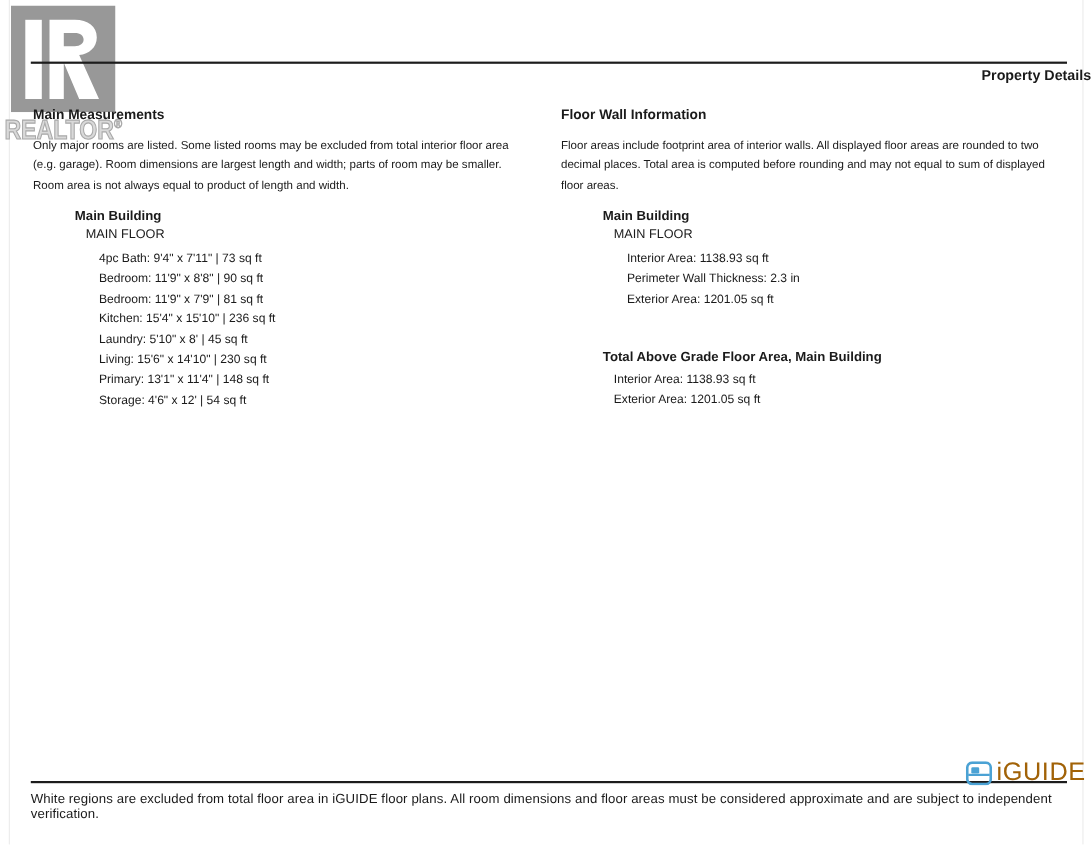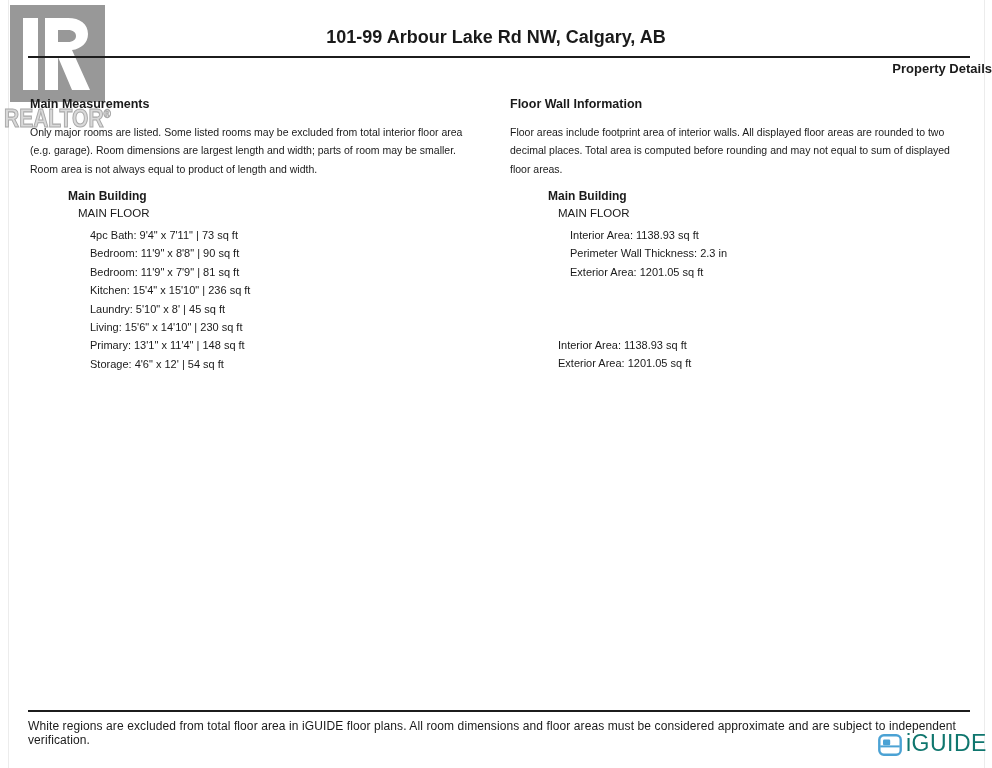--- a/index.html
+++ b/index.html
@@ -58,21 +58,21 @@
 
   .fa-building{left:548px;top:189px;}
   .fa-floor{left:558px;top:207px;}
   .fa-details{left:570px;top:226px;}
 
   .fa-total-heading{left:548px;top:317px;font-size:12px;font-weight:bold;}
   .fa-total-details{left:558px;top:336px;}
 
   
   .disclaimer{left:28px;top:719px;font-size:12px;letter-spacing:0.1px;}
-  .brand{left:878px;top:730px;display:flex;align-items:center;gap:4px;color:#0f766e;}
+  .brand{left:878px;top:688px;display:flex;align-items:center;gap:4px;color:#a16207;}
   .brand-text{font-size:23px;letter-spacing:0.5px;}
   .brand-icon{display:inline-block;width:24px;height:22px;margin-top:3px;}
 </style>
 </head>
 <body>
 
 <div class="page">
 
   <div class="edge edge-left"></div>
   <div class="edge edge-right"></div>
@@ -82,21 +82,20 @@
       <svg width="95" height="97" viewBox="0 0 95 97" xmlns="http://www.w3.org/2000/svg">
         <rect x="0" y="0" width="95" height="97" fill="#989898"></rect>
         <rect x="13" y="13" width="15" height="72" fill="#ffffff"></rect>
         <path fill="#ffffff" fill-rule="evenodd" d="M35 13 h23 c12 0 20 6 20 16 c0 9 -7 15 -16 16 l18 40 h-18 l-14 -33 v33 h-13 z
              M48 25 v12 h10 c5 0 8 -2.4 8 -6 c0 -3.6 -3 -6 -8 -6 z"></path>
       </svg>
     </span>
   </div>
   <div class="realtor-wordmark"><span>REALTOR</span><span class="reg">®</span></div>
 
-  <div class="abs title">101-99 Arbour Lake Rd NW, Calgary, AB</div>
   <div class="abs rule rule-top"></div>
   <div class="abs subtitle">Property Details</div>
 
   <div class="abs sec-heading rm-heading">Main Measurements</div>
   <div class="abs sec-desc rm-desc">Only major rooms are listed. Some listed rooms may be excluded from total interior floor area
 (e.g. garage). Room dimensions are largest length and width; parts of room may be smaller.
 Room area is not always equal to product of length and width.</div>
 
   <div class="abs building-name rm-building">Main Building</div>
   <div class="abs floor-name rm-floor">MAIN FLOOR</div>
@@ -117,20 +116,21 @@
 floor areas.</div>
 
   <div class="abs building-name fa-building">Main Building</div>
   <div class="abs floor-name fa-floor">MAIN FLOOR</div>
   <div class="abs item-list fa-details">
       <div class="line">Interior Area: 1138.93 sq ft</div>
       <div class="line">Perimeter Wall Thickness: 2.3 in</div>
       <div class="line">Exterior Area: 1201.05 sq ft</div>
     </div>
 
+  <div class="abs fa-total-heading">Total Above Grade Floor Area, Main Building</div>
   <div class="abs item-list fa-total-details">
       <div class="line">Interior Area: 1138.93 sq ft</div>
       <div class="line">Exterior Area: 1201.05 sq ft</div>
     </div>
 
   <div class="abs rule rule-bottom"></div>
   <div class="abs disclaimer">White regions are excluded from total floor area in iGUIDE floor plans. All room dimensions and floor areas must be considered approximate and are subject to independent verification.</div>
   <div class="abs brand">
     <span class="brand-icon">
       <svg width="24" height="22" viewBox="0 0 24 22" xmlns="http://www.w3.org/2000/svg">

